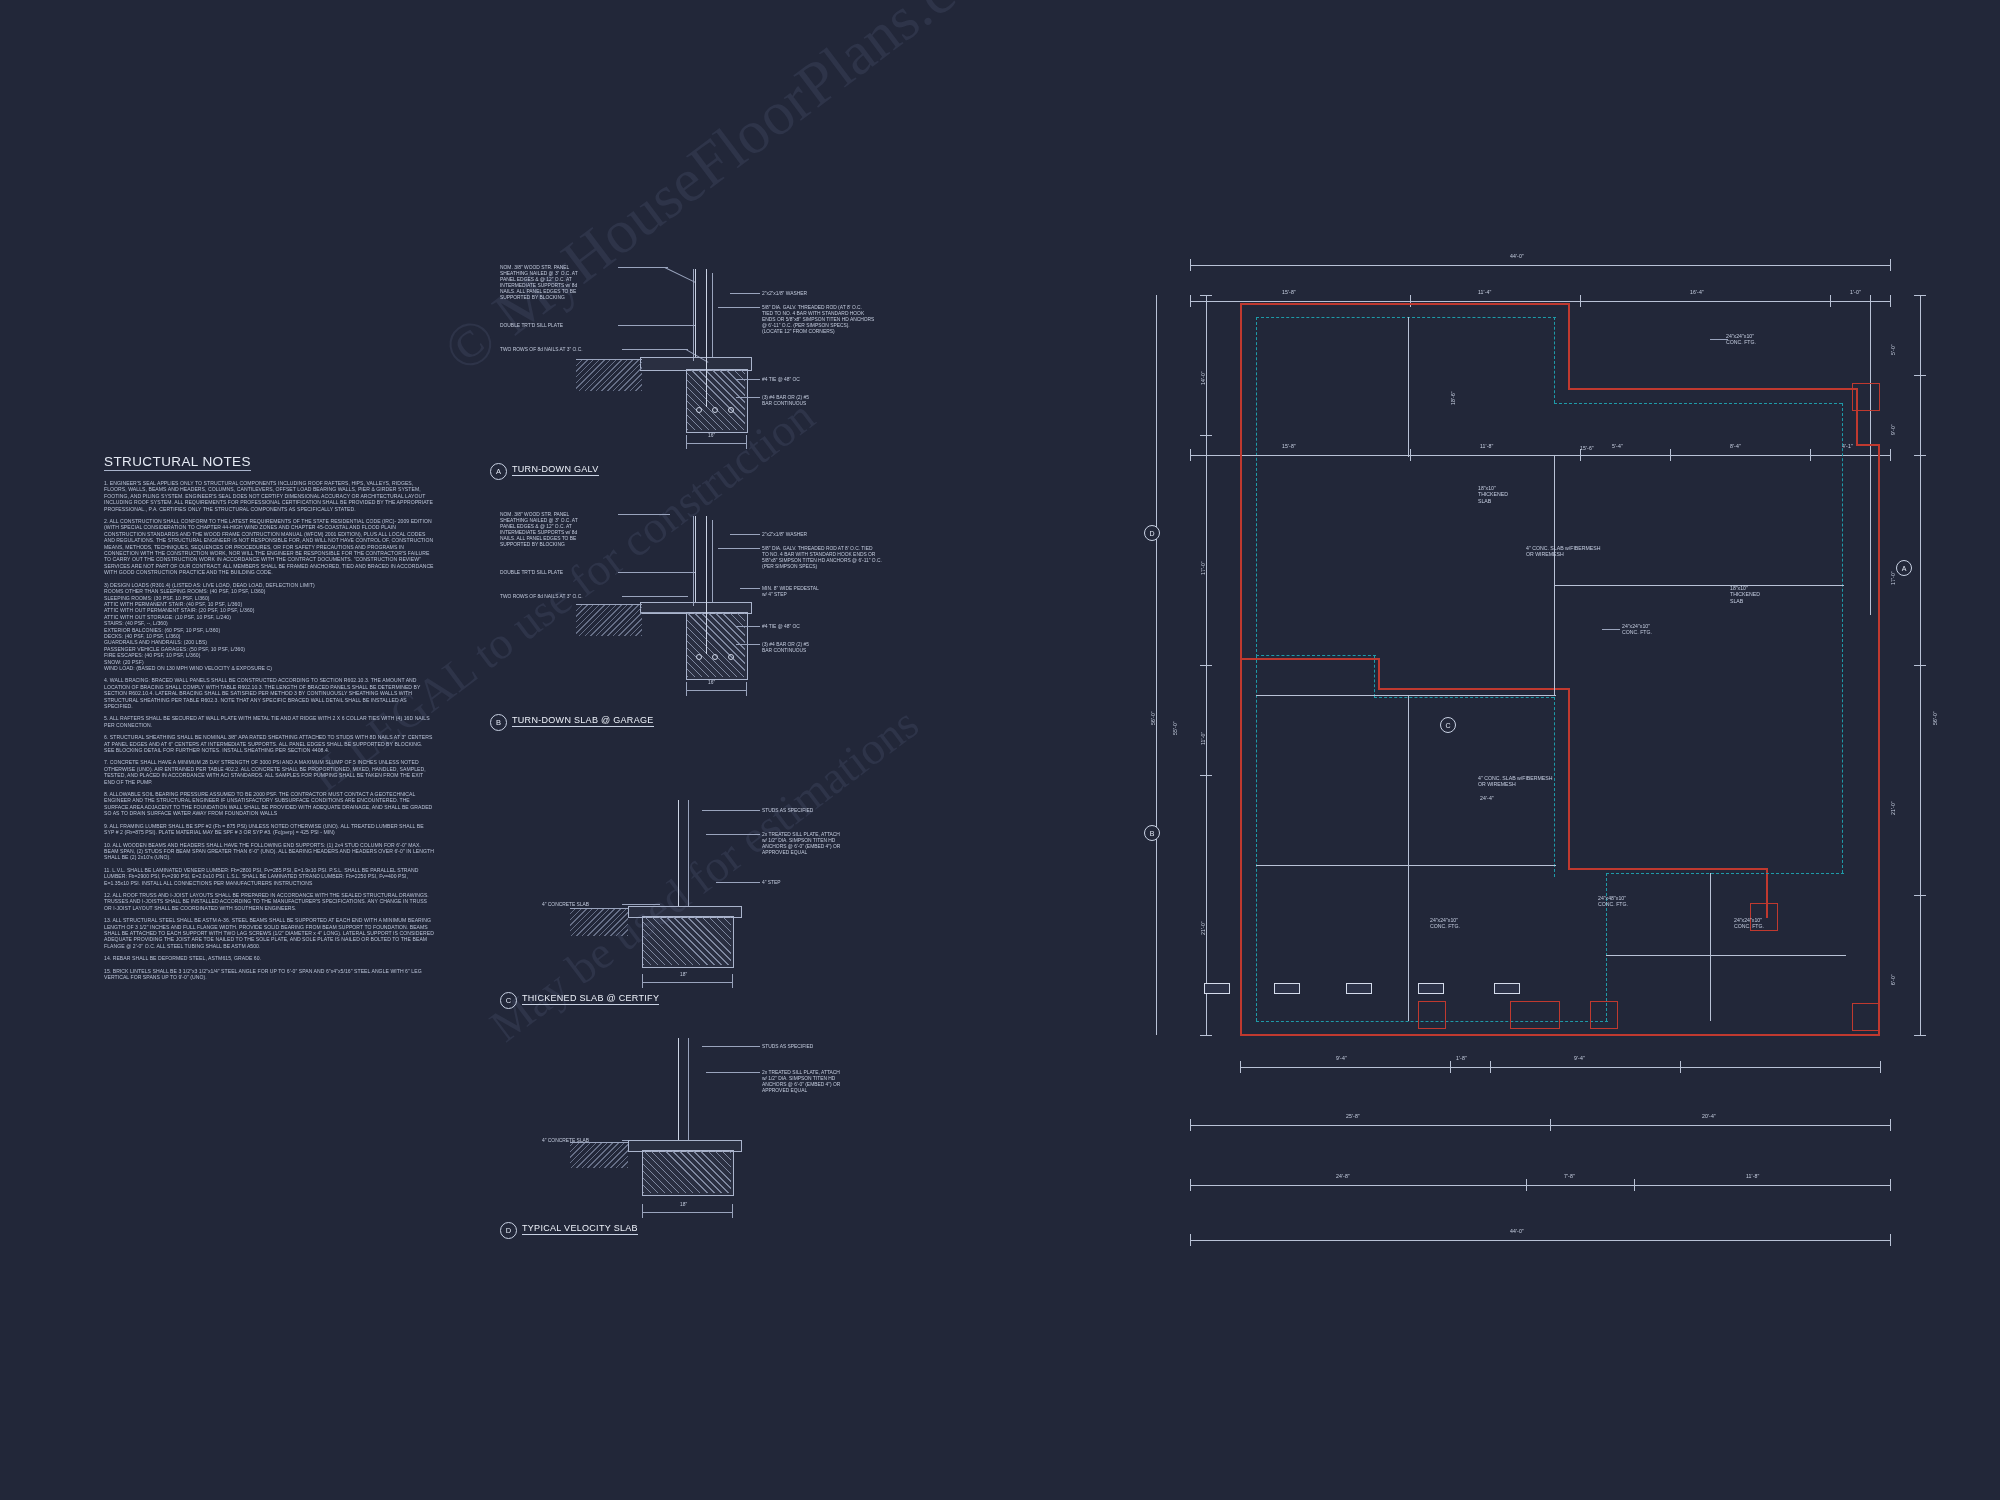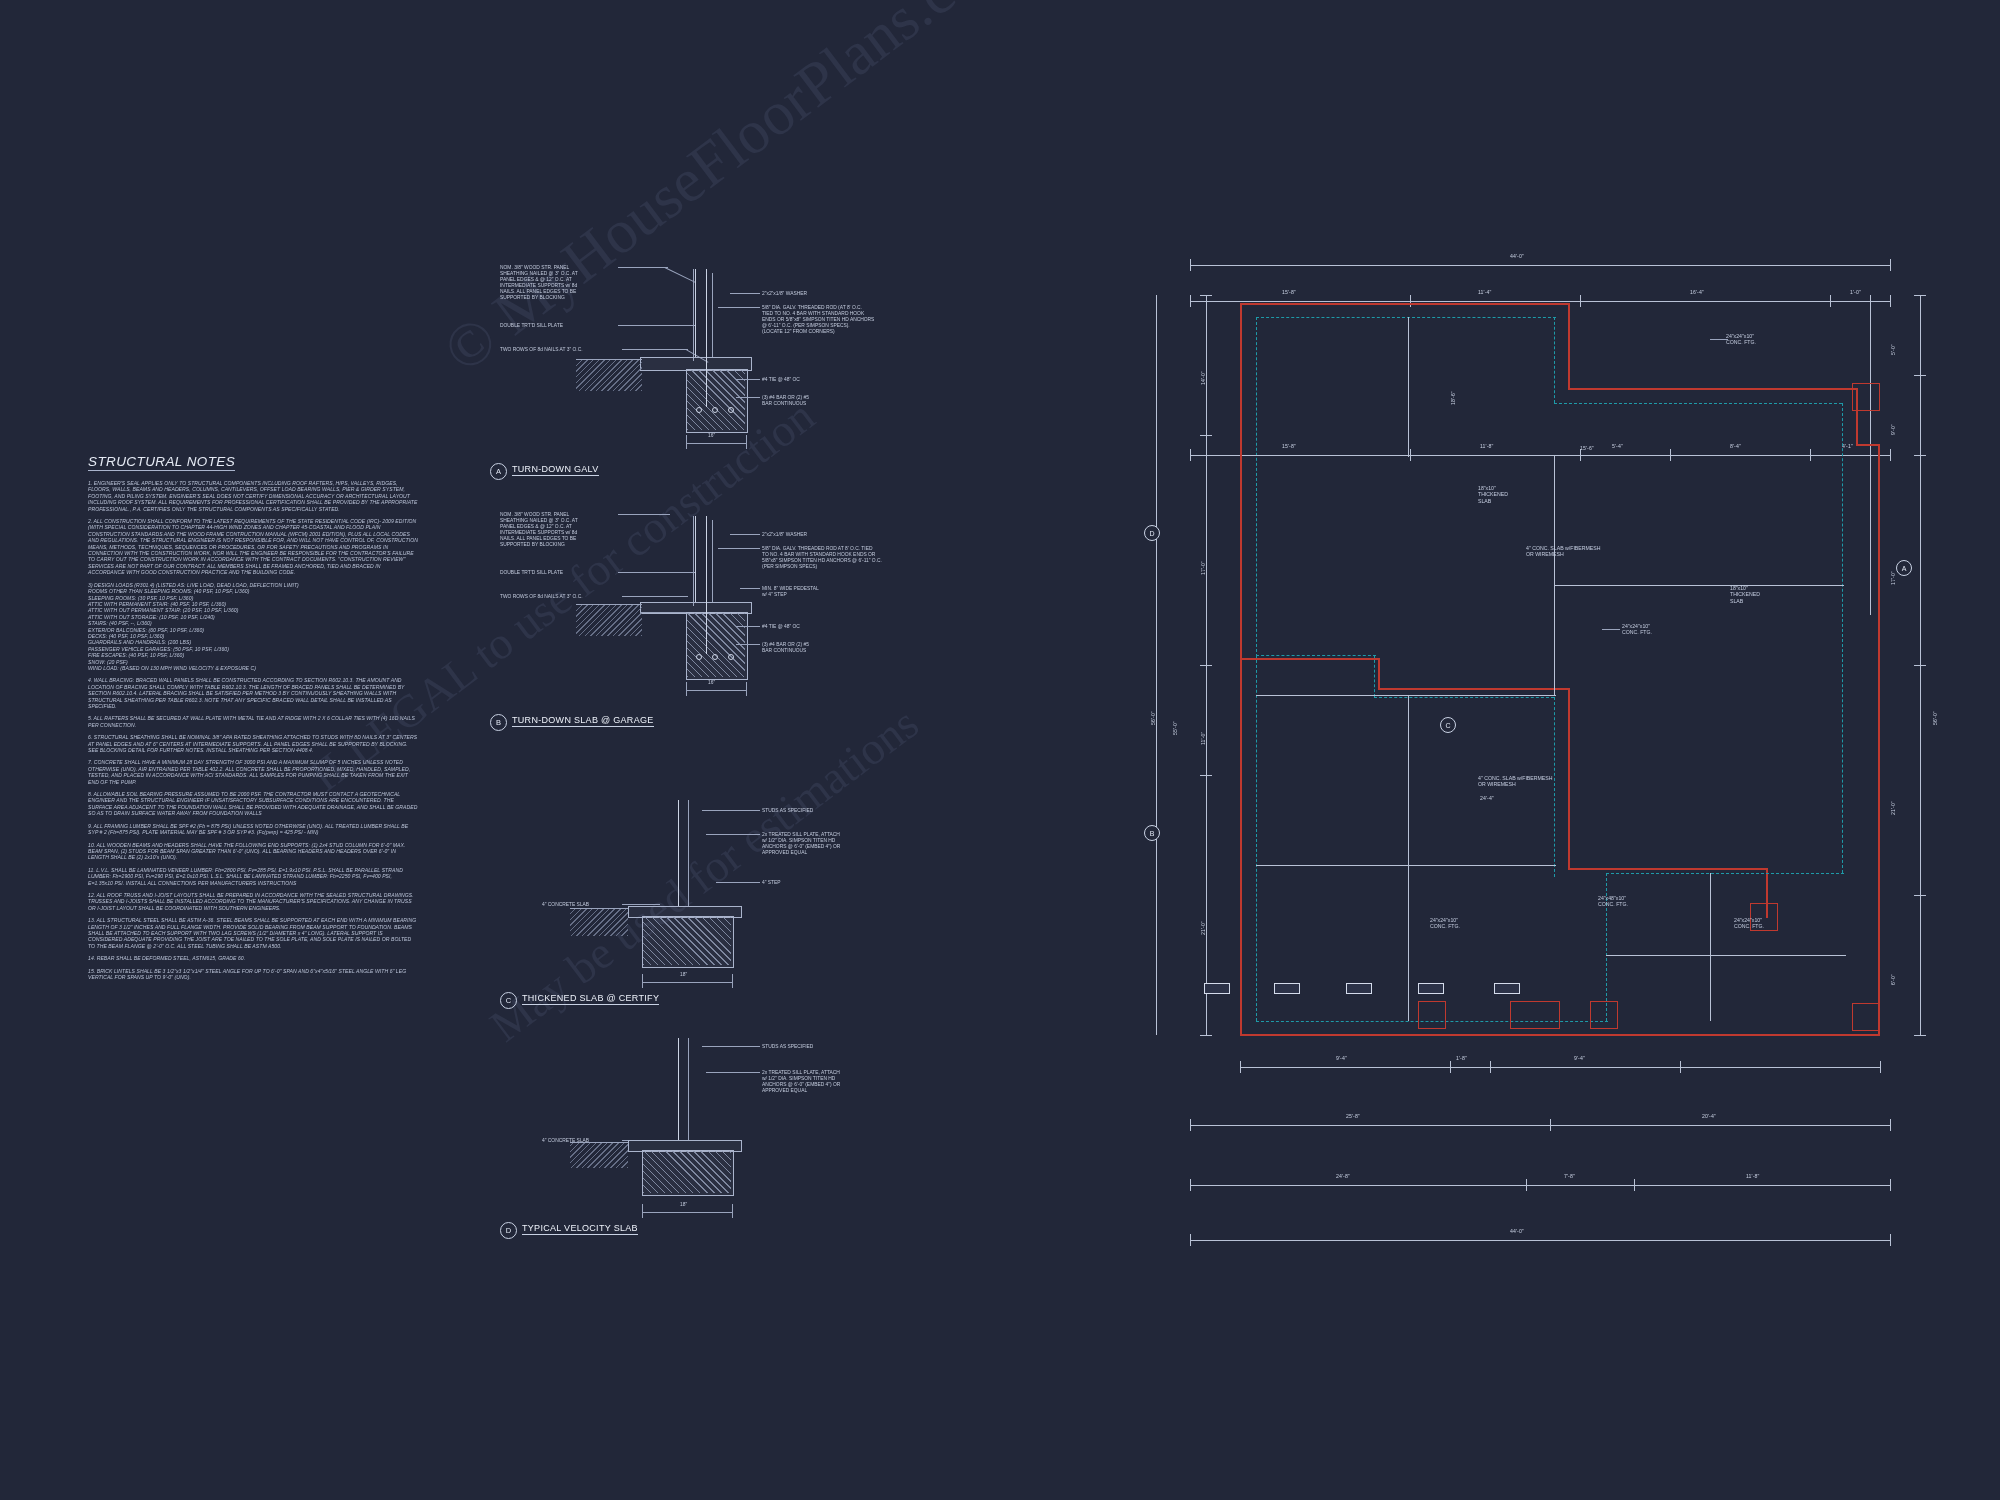--- a/index.html
+++ b/index.html
@@ -8,21 +8,21 @@
   .sheet{position:absolute;inset:0;background:#222739;}
 
   
   .wm{position:absolute;pointer-events:none;color:#2e3449;
       font-family:"Liberation Serif",serif;white-space:nowrap;user-select:none;}
   .wm1{top:330px;left:430px;font-size:62px;transform:rotate(-37deg);transform-origin:0 0;}
   .wm2{top:760px;left:300px;font-size:46px;transform:rotate(-37deg);transform-origin:0 0;}
   .wm3{top:1010px;left:480px;font-size:46px;transform:rotate(-37deg);transform-origin:0 0;}
 
   
-  .notes{position:absolute;left:88px;top:452px;width:330px;font-style:italic;}
+  .notes{position:absolute;left:104px;top:452px;width:330px;}
   .notes-title{font-size:13.5px;letter-spacing:.4px;color:#e6ebf5;
      border-bottom:1px solid #aab4cc;display:inline-block;padding-bottom:1px;margin-bottom:9px;}
   .note{font-size:5.1px;line-height:6.4px;color:#b9c2d6;margin-bottom:6px;
         letter-spacing:.05px;white-space:pre-line;}
 
   
   .detail{position:absolute;}
   .lbl{position:absolute;font-size:4.9px;line-height:6.1px;color:#c3cbdd;white-space:pre-line;}
   .ln{position:absolute;background:#9aa4bd;height:1px;}
   .vln{position:absolute;background:#9aa4bd;width:1px;}

